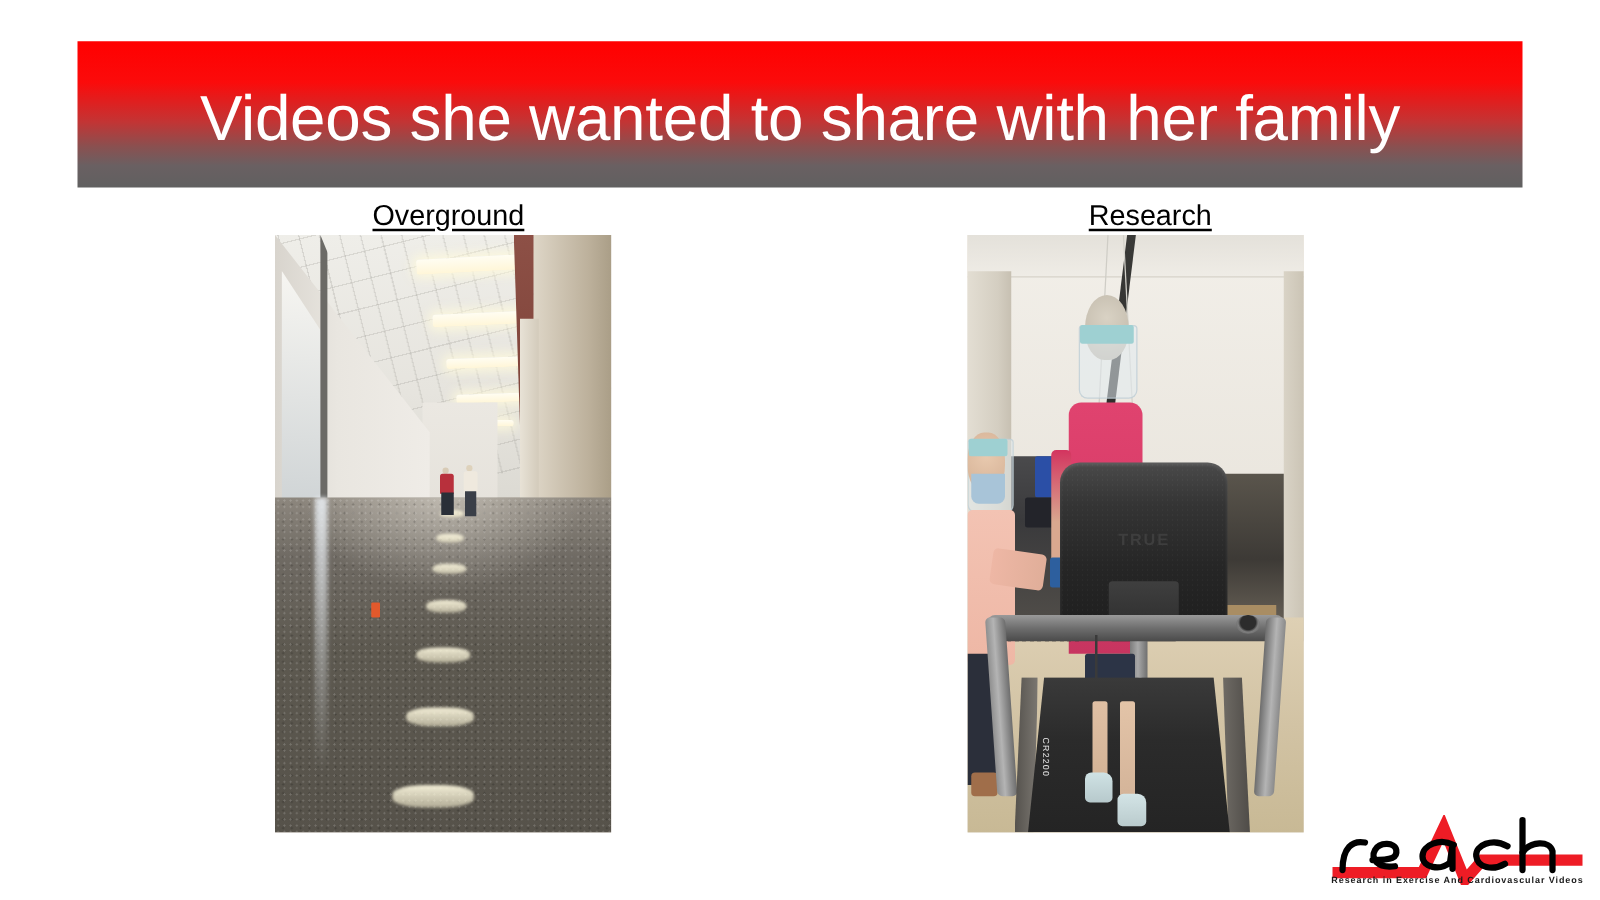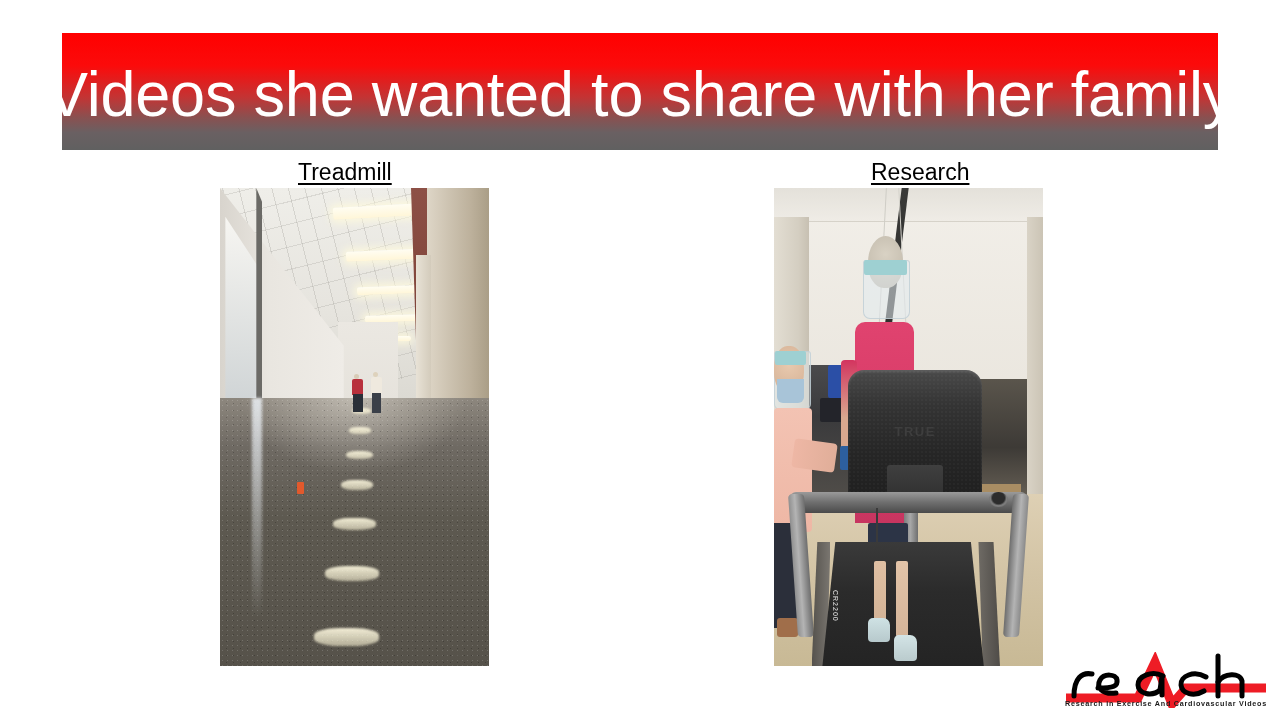--- a/index.html
+++ b/index.html
@@ -22,21 +22,21 @@
     top: 33px;
     width: 1156px;
     height: 117px;
     background: linear-gradient(to bottom, #ff0000 0%, #fb0b0b 28%, #c33434 55%, #8a5050 72%, #6a6062 85%, #606060 100%);
     display: flex;
     align-items: center;
     justify-content: center;
   }
   #title-text {
     color: #ffffff;
-    font-size: 63px;
+    font-size: 51px;
     font-weight: 300;
     letter-spacing: -0.2px;
     line-height: 1;
     white-space: nowrap;
     text-align: right;
     margin-top: 6px;
   }
 
   
   .col-label {
@@ -441,21 +441,21 @@
     white-space: nowrap;
   }
 </style>
 </head>
 <body>
 
 <div id="title-banner">
   <div id="title-text">Videos she wanted to share with her family</div>
 </div>
 
-<div class="col-label" id="label-overground">Treadmill</div>
+<div class="col-label" id="label-overground">Overground</div>
 <div class="col-label" id="label-treadmill">Research</div>
 
 <div class="photo" id="photo-overground">
   <div class="ph-layer og-ceiling"></div>
   <div class="ph-layer og-ceiling-grid"></div>
 
   <div class="ph-layer og-light" style="left:42%;top:3.5%;width:40%;height:2.6%;transform:rotate(-3deg);"></div>
   <div class="ph-layer og-light" style="left:47%;top:13%;width:32%;height:2.1%;transform:rotate(-2.5deg);"></div>
   <div class="ph-layer og-light" style="left:51%;top:20.5%;width:26%;height:1.7%;transform:rotate(-2deg);"></div>
   <div class="ph-layer og-light" style="left:54%;top:26.5%;width:20%;height:1.4%;transform:rotate(-2deg);"></div>

